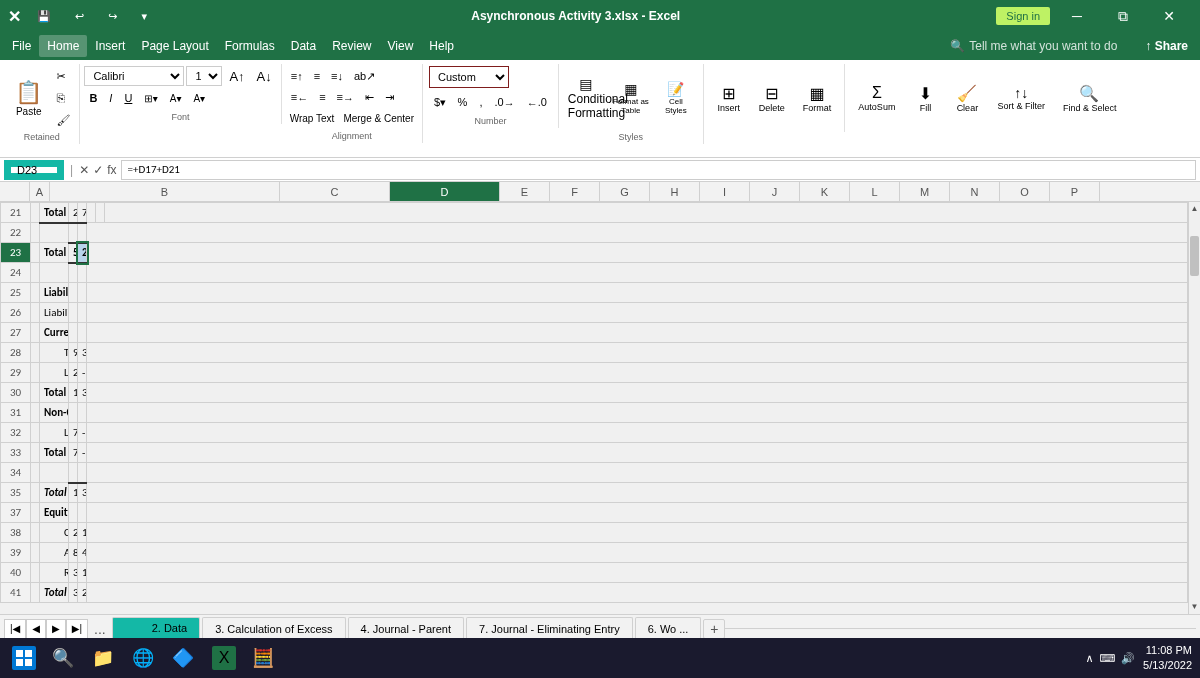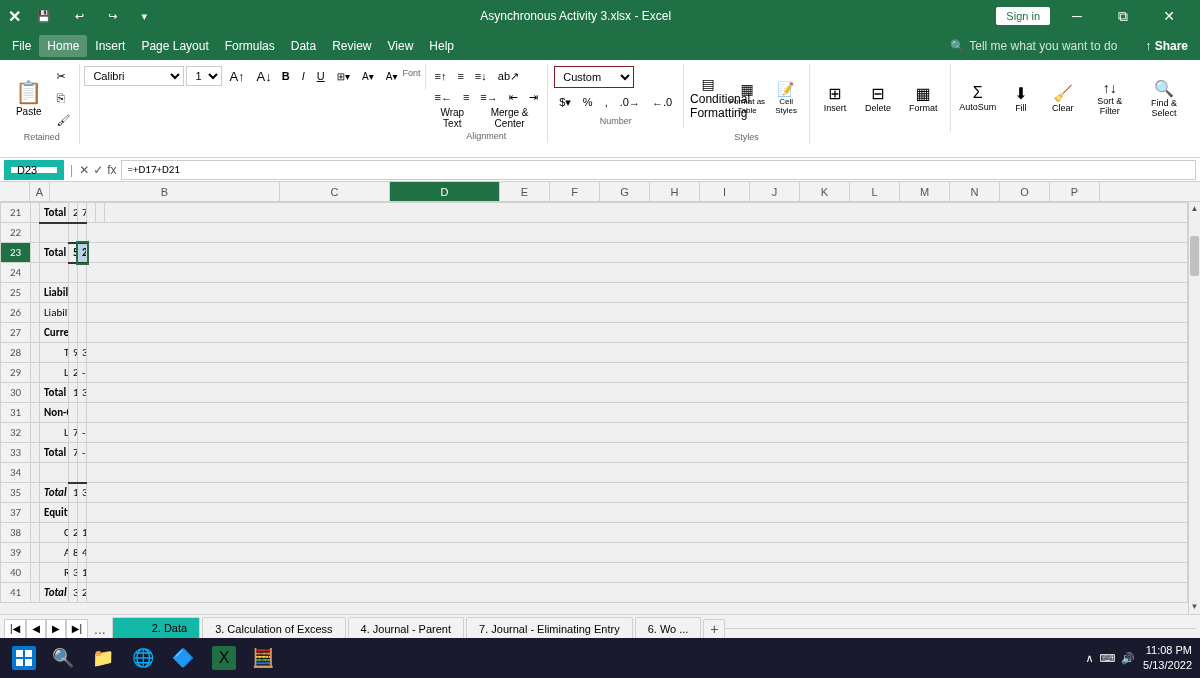--- a/index.html
+++ b/index.html
@@ -9,24 +9,24 @@
     .title-bar {
       background: #1f7145;
       height: 32px;
       display: flex;
       align-items: center;
       justify-content: space-between;
       padding: 0 8px;
       color: white;
     }
     .title-bar-left { display: flex; align-items: center; gap: 8px; }
-    .title-bar-center { font-size: 12px; font-weight: normal; flex: 1; text-align: center; }
+    .title-bar-center { font-size: 12px; font-weight: bold; flex: 1; text-align: center; }
     .title-bar-right { display: flex; align-items: center; gap: 4px; }
     .title-btn { color: white; background: transparent; border: none; cursor: pointer; padding: 4px 8px; font-size: 11px; }
-    .sign-in-btn { background: #ffffff; color: #1f7145; border: none; padding: 3px 10px; font-size: 11px; cursor: pointer; border-radius: 2px; }
+    .sign-in-btn { background: #bef264; color: #1f7145; border: none; padding: 3px 10px; font-size: 11px; cursor: pointer; border-radius: 2px; }
     .window-controls { display: flex; gap: 0; }
     .win-btn { width: 46px; height: 32px; border: none; background: transparent; color: white; cursor: pointer; display: flex; align-items: center; justify-content: center; font-size: 14px; }
 
     
     .menu-bar {
       background: #1f7145;
       height: 28px;
       display: flex;
       align-items: center;
       padding: 0 4px;
@@ -83,21 +83,21 @@
       padding: 2px 4px;
       cursor: pointer;
       border-radius: 2px;
       border: 1px solid transparent;
       background: transparent;
       font-size: 11px;
       height: 20px;
     }
 
     
-    .font-group { display: flex; flex-direction: row; border-right: 1px solid #e0e0e0; padding: 2px 4px; }
+    .font-group { display: flex; flex-direction: column; border-right: 1px solid #e0e0e0; padding: 2px 4px; }
     .font-row { display: flex; align-items: center; gap: 2px; margin-bottom: 2px; }
     .font-combo {
       border: 1px solid #ccc;
       padding: 1px 4px;
       font-size: 11px;
       height: 20px;
       cursor: pointer;
       background: white;
     }
     .font-combo.wide { width: 100px; }

